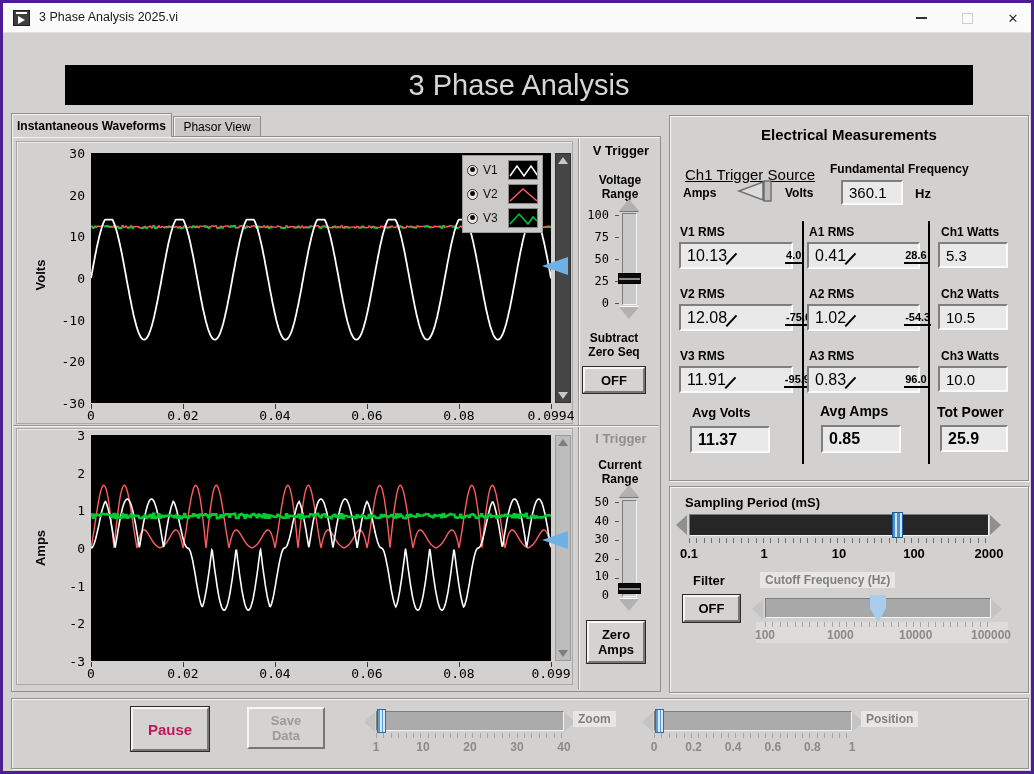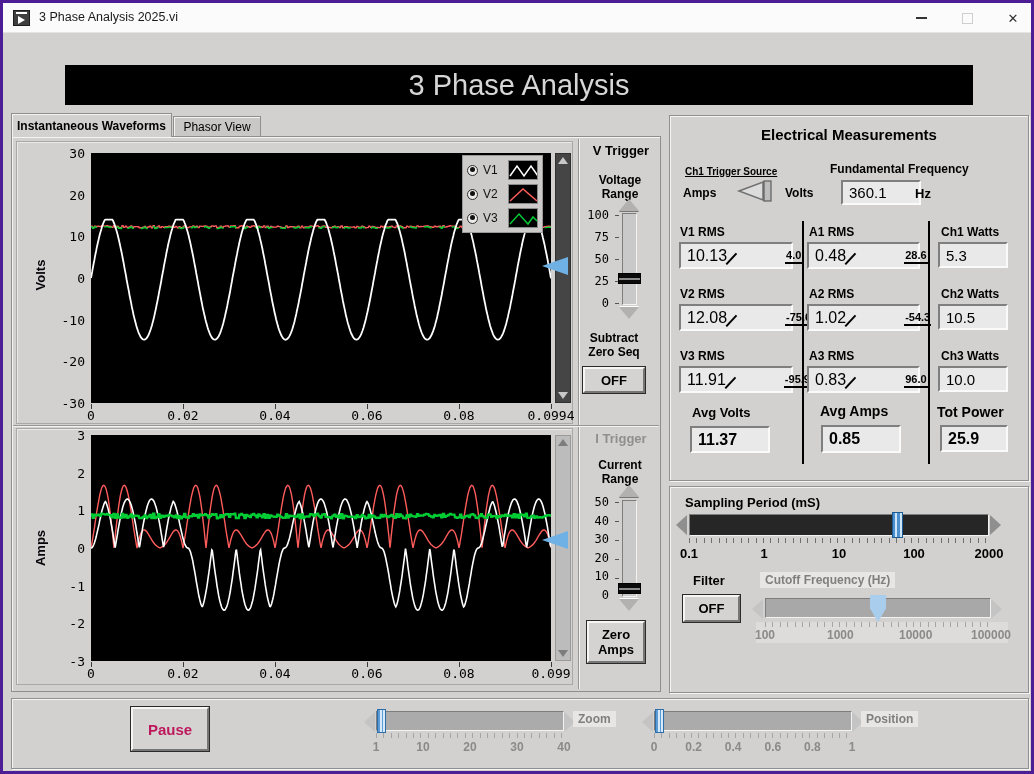--- a/index.html
+++ b/index.html
@@ -251,30 +251,30 @@
   <div class="vtickstrip six" style="left:612px;top:499px;height:95px"></div>
   <div class="varr up" style="left:616px;top:482px"></div>
   <div class="vtrack" style="left:619px;top:497px;height:97px"></div>
   <div class="vhandle" style="left:615px;top:580px"></div>
   <div class="varr down" style="left:616px;top:596px"></div>
   <div class="btn3d btn-outline" style="left:584px;top:618px;width:58px;height:42px;font-size:13px;line-height:15px">Zero Amps</div>
 
   <div class="groove" style="left:666px;top:112px;width:360px;height:366px"></div>
   <div class="lbl ctr" style="left:666px;top:123px;width:360px;font-weight:bold;font-size:15px">Electrical Measurements</div>
 
-  <div class="lbl" style="left:682px;top:163px;font-weight:bold;font-size:10px;text-decoration:underline">Ch1 Trigger Source</div>
+  <div class="lbl" style="left:682px;top:163px;font-weight:normal;font-size:15px;text-decoration:underline">Ch1 Trigger Source</div>
   <div class="lbl b12" style="left:680px;top:183px">Amps</div>
   <svg class="switch-svg" style="left:733px;top:177px" width="44" height="22">
     <polygon points="3,11 27,2 27,20" fill="#dcdcdc" stroke="#6f6f6f" stroke-width="1.5"></polygon>
     <rect x="28" y="1" width="7" height="20" fill="#bdbdbd" stroke="#5c5c5c" stroke-width="1.2"></rect>
   </svg>
   <div class="lbl b12" style="left:782px;top:183px">Volts</div>
 
   <div class="lbl b12" style="left:827px;top:159px">Fundamental Frequency</div>
-  <div class="valbox" style="left:838px;top:177px;width:80px;height:25px;font-size:15px">
+  <div class="valbox" style="left:838px;top:177px;width:62px;height:25px;font-size:15px">
       <span class="val">360.1</span>
     </div>
   <div class="lbl" style="left:912px;top:183px;font-weight:bold;font-size:13px">Hz</div>
 
   <div class="vline" style="left:799px;top:218px;height:243px"></div>
   <div class="vline" style="left:925px;top:218px;height:243px"></div>
 
   <div class="lbl b12" style="left:677px;top:222px">V1 RMS</div>
   <div class="valbox" style="left:676px;top:239px;width:114px;height:27px">
     <span class="val">10.13</span>
@@ -299,21 +299,21 @@
         <span class="angle-num">-95.9</span>
       </span>
   </div>
   <div class="lbl" style="left:689px;top:402px;font-weight:bold;font-size:13px">Avg Volts</div>
   <div class="valbox" style="left:687px;top:423px;width:80px;height:27px;font-weight:bold">
       <span class="val">11.37</span>
     </div>
 
   <div class="lbl b12" style="left:806px;top:222px">A1 RMS</div>
   <div class="valbox" style="left:804px;top:239px;width:113px;height:27px">
-    <span class="val">0.48</span>
+    <span class="val">0.41</span>
     <span class="angle">
         <span class="angle-slash"></span>
         <span class="angle-num">28.6</span>
       </span>
   </div>
   <div class="lbl b12" style="left:806px;top:284px">A2 RMS</div>
   <div class="valbox" style="left:804px;top:301px;width:113px;height:27px">
     <span class="val">1.02</span>
     <span class="angle">
         <span class="angle-slash"></span>
@@ -376,20 +376,23 @@
   <div class="hticks lightt" style="left:762px;top:619px;width:226px"></div>
   <div class="hscale dim scale" style="left:762px;top:625px;width:226px;height:14px">
       <span class="tickh" style="left: 0%;">100</span>
       <span class="tickh" style="left: 33.3333%;">1000</span>
       <span class="tickh" style="left: 66.6667%;">10000</span>
       <span class="tickh" style="left: 100%;">100000</span>
     </div>
 
   <div class="groove" style="left:8px;top:695px;width:1018px;height:71px"></div>
   <div class="btn3d btn-outline" style="left:128px;top:704px;width:78px;height:44px;color:#be185d;font-size:15px">Pause</div>
+  <div class="btn3d" style="left:244px;top:704px;width:78px;height:42px;color:#9b9b9b;font-size:13px;line-height:15px;width:78px">
+      <span style="width:40px">Save Data</span>
+    </div>
 
   <div class="harr lt" style="left:361px;top:709px"></div>
   <div class="htrack" style="left:373px;top:708px;width:188px;height:20px;background:#ababab"></div>
   <div class="handle-thin" style="left:374px;top:706px"></div>
   <div class="harr rt" style="left:561px;top:709px"></div>
   <div class="hticks lightt" style="left:373px;top:730px;width:188px"></div>
   <div class="hscale dim scale" style="left:373px;top:737px;width:188px;height:14px">
       <span class="tickh" style="left: 0%;">1</span>
       <span class="tickh" style="left: 25%;">10</span>
       <span class="tickh" style="left: 50%;">20</span>

